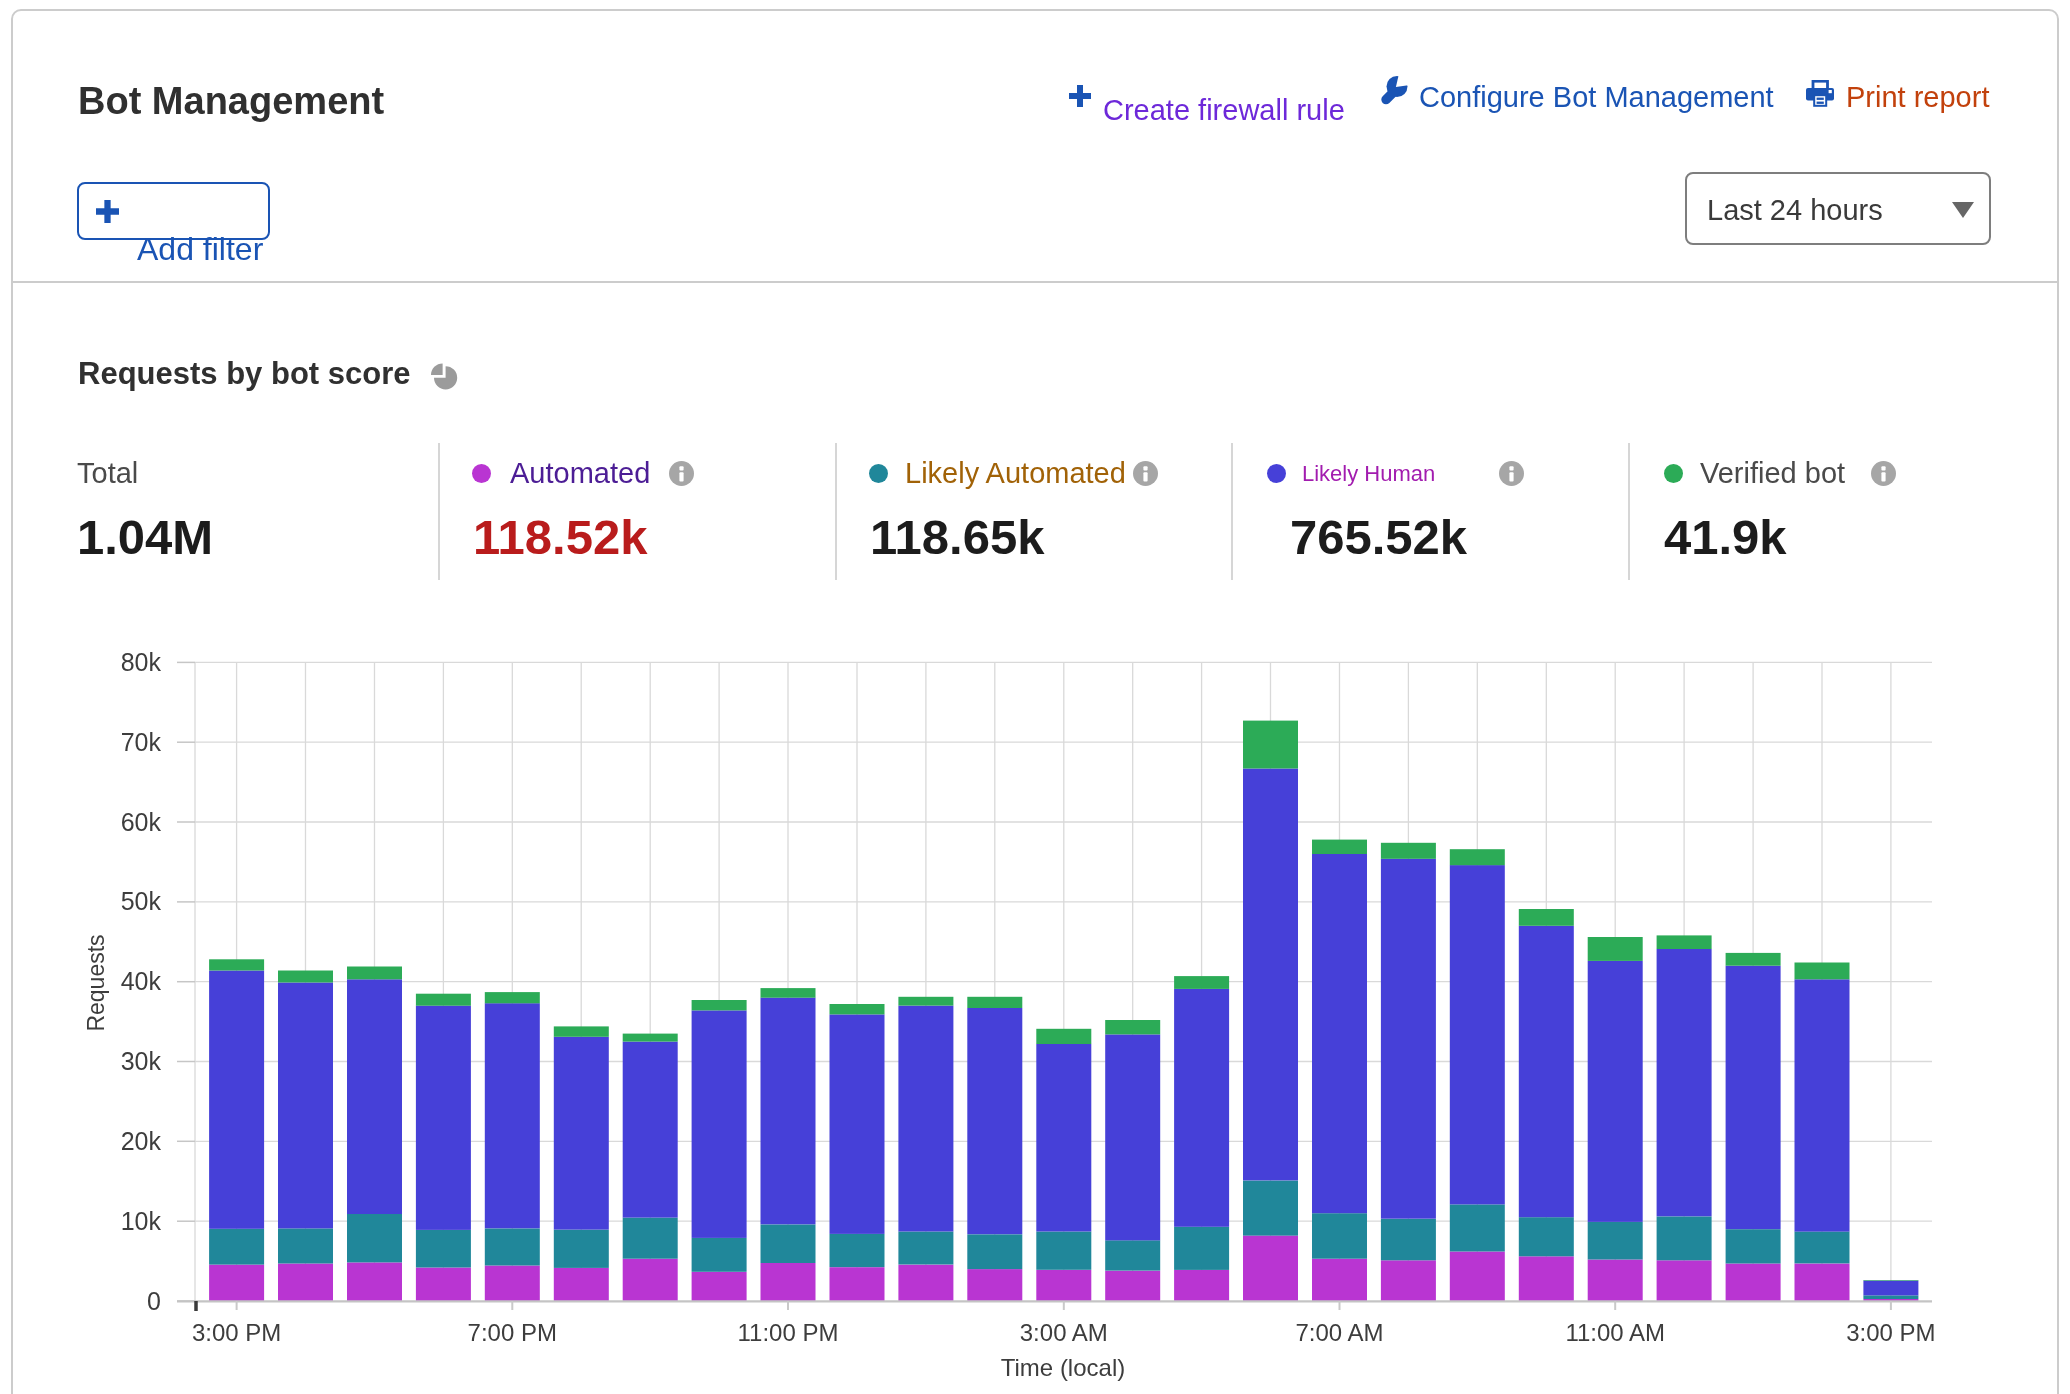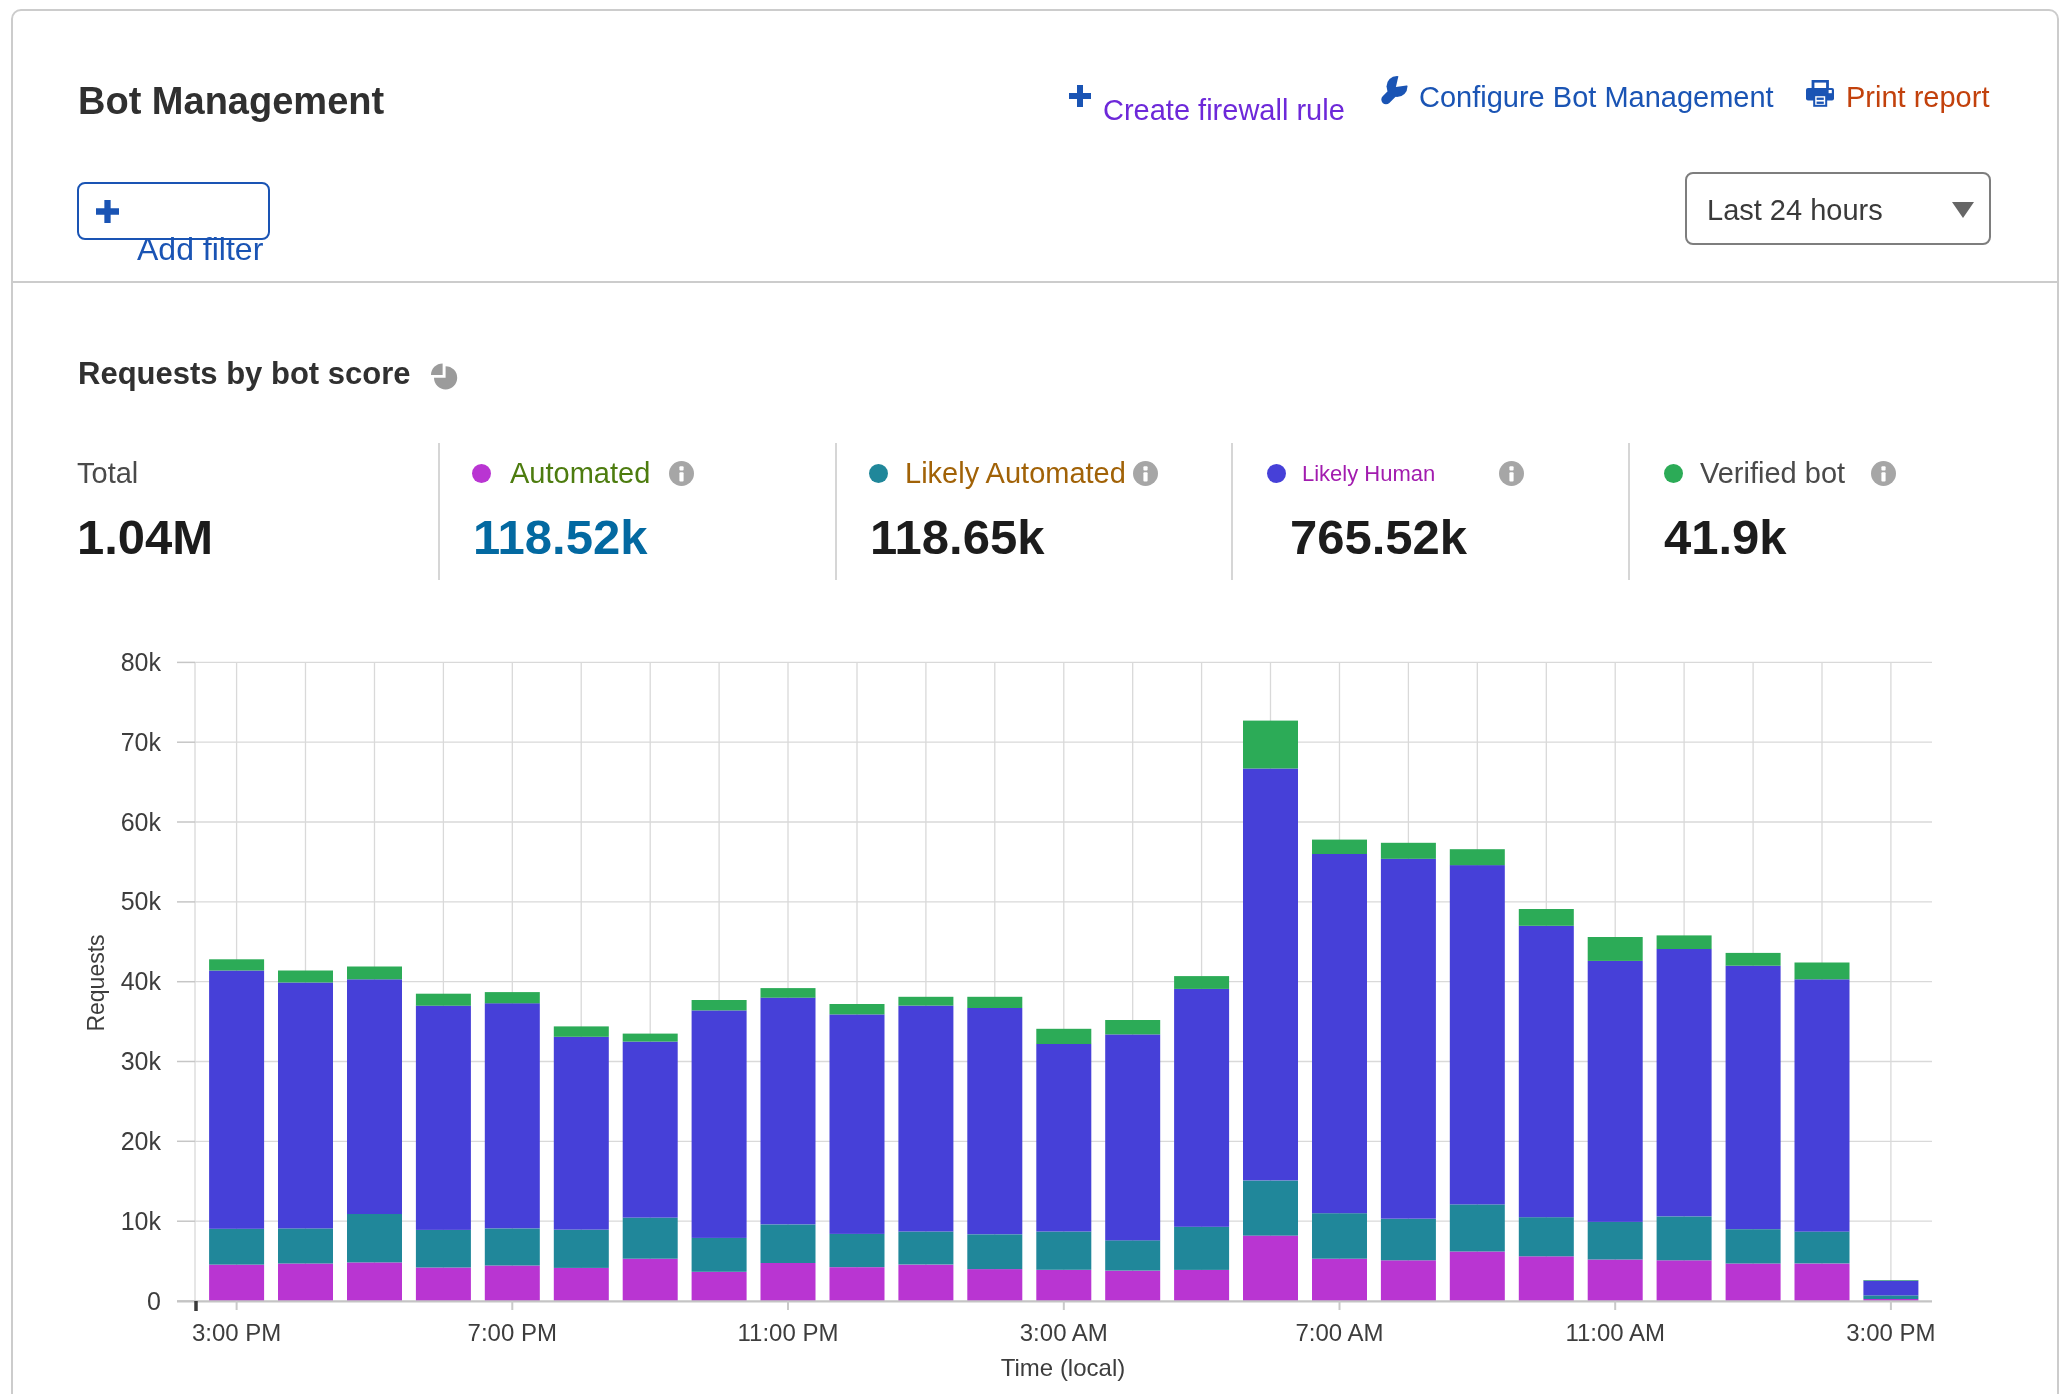--- a/index.html
+++ b/index.html
@@ -52,27 +52,27 @@
 
 <div class="abs" style="left:438px;top:443px;width:2px;height:137px;background:#d6d6d6;"></div>
 <div class="abs" style="left:835px;top:443px;width:2px;height:137px;background:#d6d6d6;"></div>
 <div class="abs" style="left:1231px;top:443px;width:2px;height:137px;background:#d6d6d6;"></div>
 <div class="abs" style="left:1628px;top:443px;width:2px;height:137px;background:#d6d6d6;"></div>
 
 <div class="abs" style="left:77px;top:457px;font-size:29px;color:#4a4a4a;line-height:33px;">Total</div>
 <div class="abs" style="left:77px;top:509px;font-size:49px;font-weight:bold;color:#1c1c1c;line-height:56px;">1.04M</div>
 
 <div style="position:absolute;left:472.0px;top:463.5px;width:19px;height:19px;border-radius:50%;background:#b935d2"></div>
-<div class="abs" style="left:510px;top:457px;font-size:29px;color:#4d7c0f;line-height:33px;">Automated</div>
+<div class="abs" style="left:510px;top:457px;font-size:29px;color:#4c1d95;line-height:33px;">Automated</div>
 <svg style="position:absolute;left:668.5px;top:460.5px" width="25" height="25" viewBox="0 0 25 25">
     <circle cx="12.5" cy="12.5" r="12.5" fill="#a6a6a6"></circle>
     <rect x="10.4" y="5.2" width="4.2" height="4.2" rx="1" fill="#fff"></rect>
     <rect x="10.4" y="11.2" width="4.2" height="9.3" rx="1" fill="#fff"></rect>
   </svg>
-<div class="abs" style="left:473px;top:509px;font-size:49px;font-weight:bold;color:#0369a1;line-height:56px;">118.52k</div>
+<div class="abs" style="left:473px;top:509px;font-size:49px;font-weight:bold;color:#b91c1c;line-height:56px;">118.52k</div>
 
 <div style="position:absolute;left:869.0px;top:463.5px;width:19px;height:19px;border-radius:50%;background:#20879a"></div>
 <div class="abs" style="left:905px;top:457px;font-size:29px;color:#a16207;line-height:33px;">Likely Automated</div>
 <svg style="position:absolute;left:1132.5px;top:460.5px" width="25" height="25" viewBox="0 0 25 25">
     <circle cx="12.5" cy="12.5" r="12.5" fill="#a6a6a6"></circle>
     <rect x="10.4" y="5.2" width="4.2" height="4.2" rx="1" fill="#fff"></rect>
     <rect x="10.4" y="11.2" width="4.2" height="9.3" rx="1" fill="#fff"></rect>
   </svg>
 <div class="abs" style="left:870px;top:509px;font-size:49px;font-weight:bold;color:#1c1c1c;line-height:56px;">118.65k</div>
 

